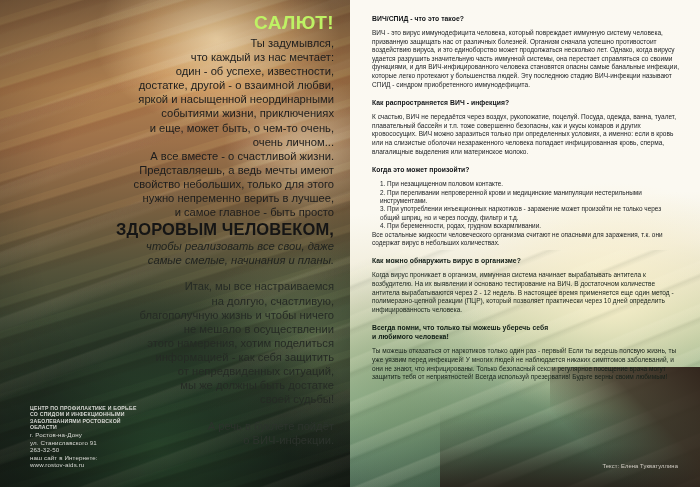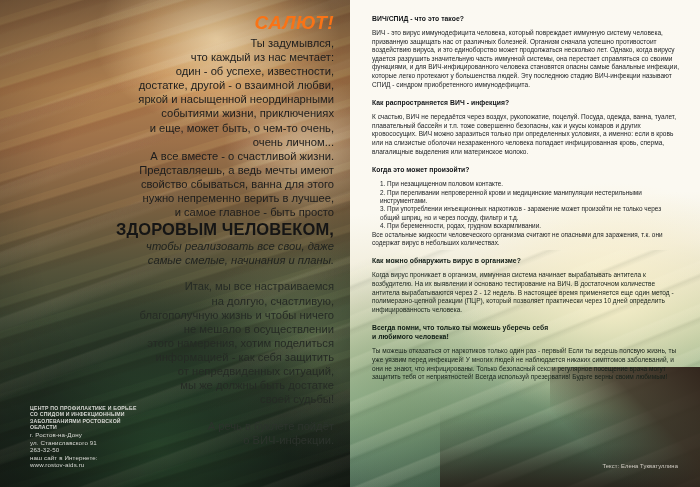--- a/index.html
+++ b/index.html
@@ -80,21 +80,21 @@
     position:absolute; inset:0;
     padding:12px 10px 0 0;
     color:#1b1b1b;
   }
   .hero{
     text-align:right;
     padding-right:6px;
   }
   .hero h1{
     font-size:19px; font-weight:bold; letter-spacing:.4px;
-    color:#f97316; margin-bottom:2px;font-style:italic;
+    color:#bef264; margin-bottom:2px;
   }
   .hero p{
     font-size:11.2px; line-height:14.1px; color:#1d1d1d;
   }
   .hero .big{
     font-size:16.5px; line-height:20px; font-weight:700; color:#151515;
     letter-spacing:.1px;
   }
   .hero .blk2{ margin-top:12px; color:#252a24; }
   .hero .blk3{ margin-top:13px; color:#2c322c; }
@@ -207,21 +207,21 @@
           <span>Ты задумывлся,</span><br>
           <span>что каждый из нас мечтает:</span><br>
           <span>один - об успехе, известности,</span><br>
           <span>достатке, другой - о взаимной любви,</span><br>
           <span>яркой и насыщенной неординарными</span><br>
           <span>событиями жизни, приключениях</span><br>
           <span>и еще, может быть, о чем-то очень,</span><br>
           <span>очень личном...</span><br>
           <span>А все вместе - о счастливой жизни.</span><br>
           <span>Представляешь, а ведь мечты имеют</span><br>
-          <span>свойство сбываться, ванна для этого</span><br>
+          <span>свойство небольших, только для этого</span><br>
           <span>нужно непременно верить в лучшее,</span><br>
           <span>и самое главное - быть просто</span>
         </p>
 
         <p class="big">ЗДОРОВЫМ ЧЕЛОВЕКОМ,</p>
 
         <p class="fade1">
           <span>чтобы реализовать все свои, даже</span><br>
           <span>самые смелые, начинания и планы.</span>
         </p>

